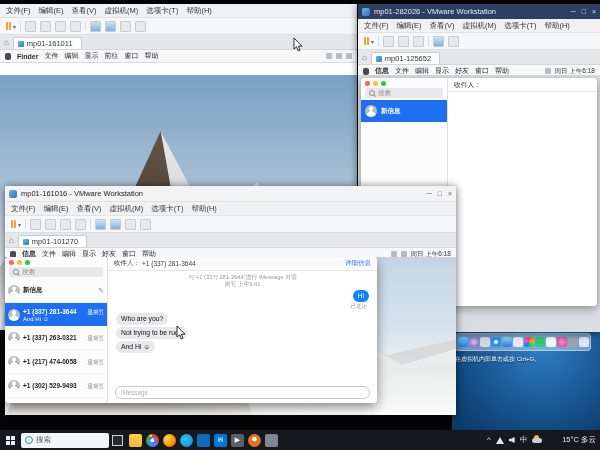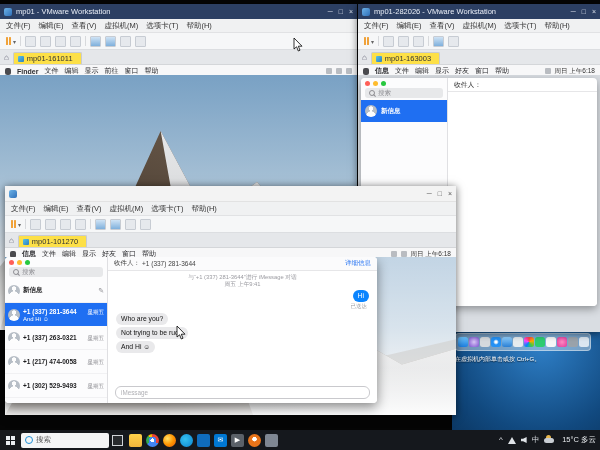--- a/index.html
+++ b/index.html
@@ -15,21 +15,21 @@
   .vm-menubar{height:13px;background:#f0f1f2;border-bottom:1px solid #e1e2e4;display:flex;align-items:center;gap:8px;padding:0 6px;font-size:7.5px;color:#333;white-space:nowrap;overflow:hidden;}
   .vm-toolbar{height:16px;background:#f6f7f8;border-bottom:1px solid #dcdee1;display:flex;align-items:center;gap:4px;padding:0 6px;overflow:hidden;}
   .pausebtn{display:flex;align-items:center;gap:1px;}
   .pausebtn i{width:2px;height:8px;background:#f0a23a;border-radius:.5px;}
   .pausebtn .car{font-size:6px;color:#666;margin-left:1px;}
   .sep{width:1px;height:10px;background:#d7d9dc;flex:none;}
   .tbi{width:9px;height:9px;background:#e6e9ed;border:1px solid #c7ccd3;border-radius:1px;flex:none;}
   .tbi.scr{background:linear-gradient(180deg,#cfe3f5,#7fb0dc);}
   .vm-tabbar{height:14px;background:#e5e7ea;border-bottom:1px solid #d4d6d9;display:flex;align-items:flex-end;gap:4px;padding:0 4px;font-size:7.5px;color:#333;}
   .tab-home{font-size:8px;color:#667;line-height:12px;}
-  .vm-tab{background:#fde047;border:1px solid #c8cbd0;border-bottom:none;border-radius:2px 2px 0 0;display:flex;align-items:center;gap:3px;padding:1px 8px 1px 4px;white-space:nowrap;text-align:center;}
+  .vm-tab{background:#ffffff;border:1px solid #c8cbd0;border-bottom:none;border-radius:2px 2px 0 0;display:flex;align-items:center;gap:3px;padding:1px 8px 1px 4px;white-space:nowrap;text-align:center;}
   .tab-ico{width:6px;height:6px;border-radius:1px;background:linear-gradient(135deg,#57c1e8,#2d7fc0);}
   
   .mac-menubar{height:12px;background:#f7f7f8;border-bottom:1px solid #d9dadc;display:flex;align-items:center;gap:6px;padding:0 5px;font-size:7px;color:#2b2b2e;white-space:nowrap;overflow:hidden;}
   .apple{width:6px;height:7px;background:#4a4a4e;border-radius:2px 2px 2.5px 2.5px;flex:none;}
   .mac-appname{font-weight:bold;}
   .mac-right{margin-left:auto;display:flex;align-items:center;gap:4px;}
   .mi{width:6px;height:6px;background:#b9bcc1;border-radius:1px;}
   .mac-clock{font-size:6.5px;color:#333;}
   .vm-screen{position:absolute;left:0;right:0;bottom:0;overflow:hidden;}
   
@@ -121,40 +121,31 @@
   .a-edge{border-radius:50%;background:radial-gradient(circle at 40% 40%,#35c1f1,#0a84d0);}
   .a-store{background:#0f6cbd;}
   .a-mail{background:#0078d4;}
   .a-vmware{background:#5b6169;}
   .a-vlc{border-radius:50%;background:radial-gradient(circle at 50% 40%,#fff 0 2px,#e8741a 2.5px);}
   .a-settings{background:#7f8793;}
   .tb-tray{margin-left:auto;display:flex;align-items:center;gap:5px;padding-right:4px;color:#dfe3e8;font-size:7.5px;}
   .tr-car{font-size:8px;line-height:8px;}
   .tr-net{width:0;height:0;border-left:4px solid transparent;border-right:4px solid transparent;border-bottom:7px solid #dfe3e8;}
   .tr-vol{width:6px;height:6px;background:#dfe3e8;clip-path:polygon(0 30%,40% 30%,100% 0,100% 100%,40% 70%,0 70%);}
-  .tb-weather{display:flex;align-items:center;gap:8px;color:#e8ebee;}
+  .tb-weather{display:flex;align-items:center;gap:20px;color:#e8ebee;}
   .wx-ico{width:10px;height:5px;border-radius:4px;background:#c9ced4;position:relative;}
   .wx-ico::before{content:"";position:absolute;left:2px;top:-3px;width:5px;height:5px;border-radius:50%;background:#e8b64c;z-index:-1;}
   .cursor{position:absolute;z-index:30;}
 </style>
 </head>
 <body>
 
 <div id="screen">
 
   <div class="win" style="left:0;top:4px;width:357px;height:326px;z-index:1;">
-    <div class="vm-titlebar">
-      <span class="vmw-logo"></span>
-      <span>mp01 - VMware Workstation</span>
-      <span class="win-ctl">
-        <span>─</span>
-        <span>□</span>
-        <span>×</span>
-      </span>
-    </div>
     <div class="vm-menubar">
       <span>文件(F)</span>
       <span>编辑(E)</span>
       <span>查看(V)</span>
       <span>虚拟机(M)</span>
       <span>选项卡(T)</span>
       <span>帮助(H)</span>
     </div>
     <div class="vm-toolbar">
       <span class="pausebtn">
@@ -232,21 +223,21 @@
       <i class="tbi"></i>
       <i class="tbi"></i>
       <i class="sep"></i>
       <i class="tbi scr"></i>
       <i class="tbi"></i>
     </div>
     <div class="vm-tabbar">
       <span class="tab-home">⌂</span>
       <div class="vm-tab">
         <span class="tab-ico"></span>
-        <span>mp01-163003</span>
+        <span>mp01-125652</span>
       </div>
     </div>
     <div class="mac-menubar">
       <span class="apple"></span>
       <span class="mac-appname">信息</span>
       <span>文件</span>
       <span>编辑</span>
       <span>显示</span>
       <span>好友</span>
       <span>窗口</span>
@@ -299,20 +290,21 @@
         <i class="dk"></i>
         <i class="dk"></i>
       </div>
       <div class="hint">在虚拟机内部单击或按 Ctrl+G。</div>
     </div>
   </div>
 
   <div class="win" style="left:5px;top:186px;width:451px;height:229px;z-index:5;">
     <div class="vm-titlebar light">
       <span class="vmw-logo"></span>
+      <span>mp01-161016 - VMware Workstation</span>
       <span class="win-ctl" style="color:#444;">
         <span>─</span>
         <span>□</span>
         <span>×</span>
       </span>
     </div>
     <div class="vm-menubar">
       <span>文件(F)</span>
       <span>编辑(E)</span>
       <span>查看(V)</span>

